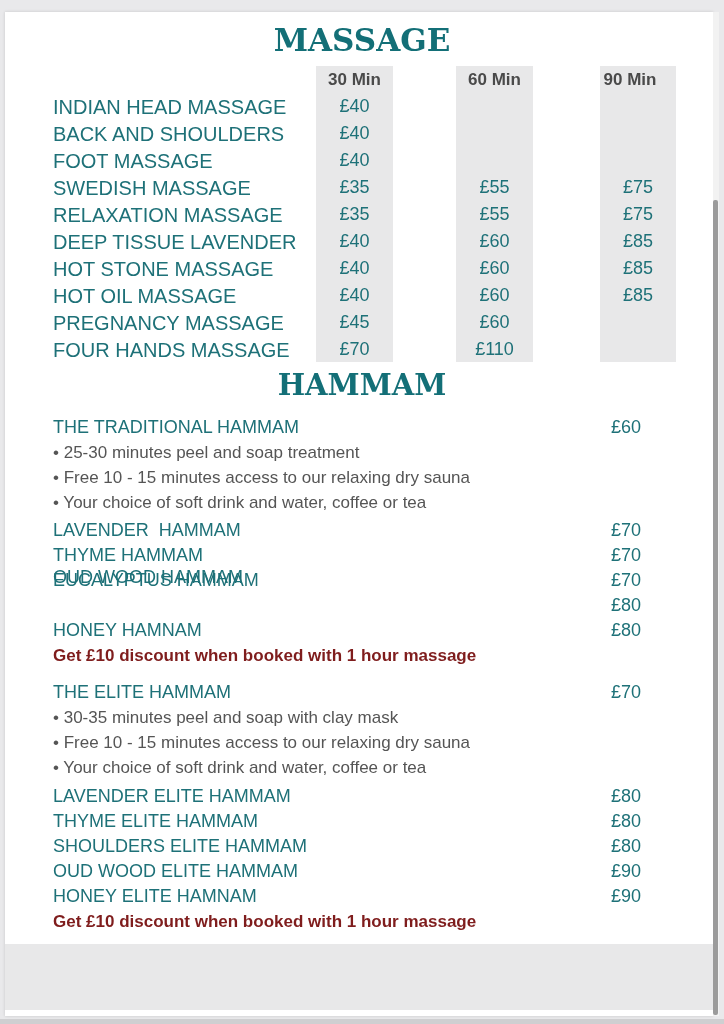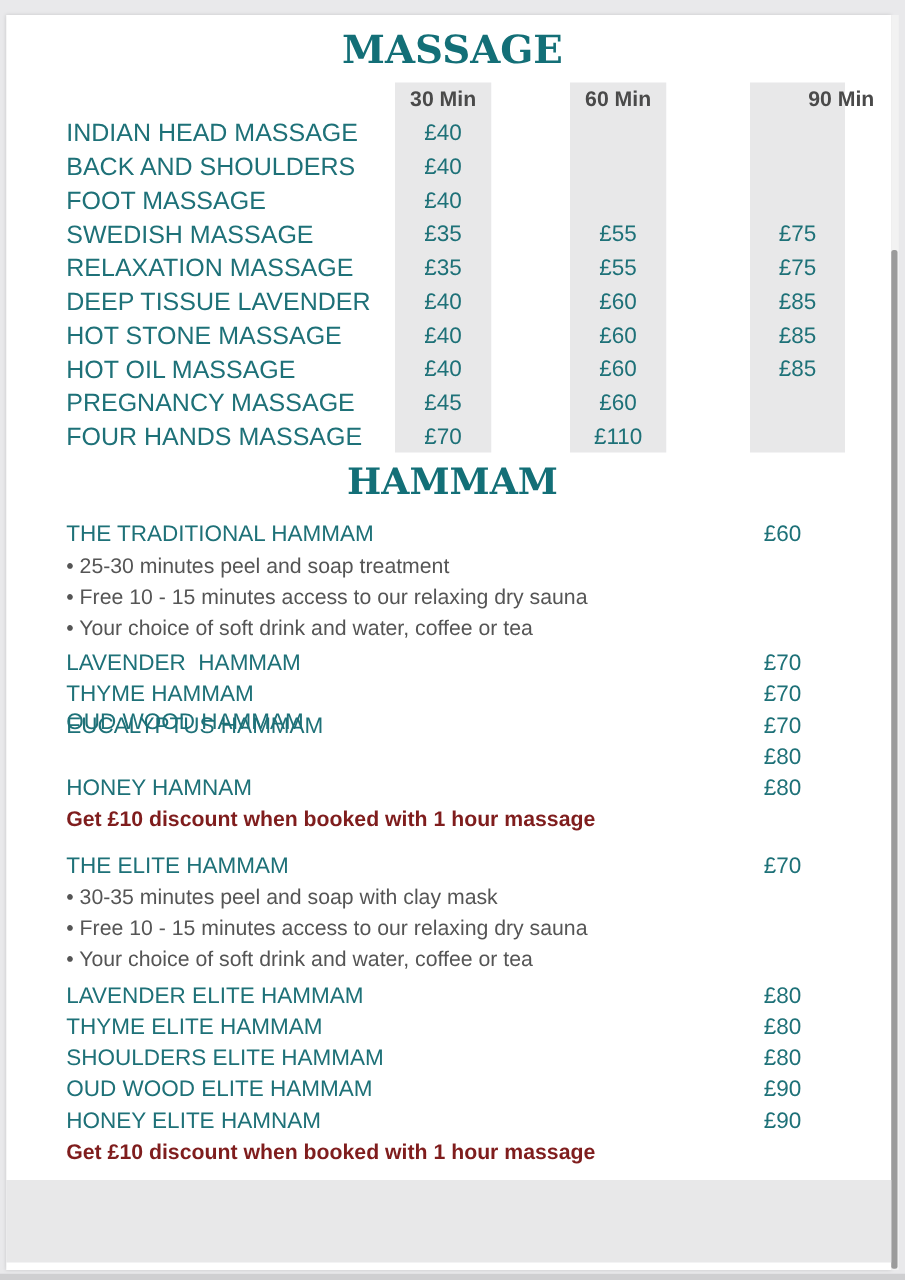--- a/index.html
+++ b/index.html
@@ -54,21 +54,21 @@
 <div class="bottom-line"></div>
 
 <div class="title t-massage">MASSAGE</div>
 
 <div class="col-band" style="left:316px;width:77px;"></div>
 <div class="col-band" style="left:456px;width:77px;"></div>
 <div class="col-band" style="left:600px;width:76px;"></div>
 
 <div class="col-head" style="left:316px;width:77px;">30 Min</div>
 <div class="col-head" style="left:456px;width:77px;">60 Min</div>
-<div class="col-head" style="left:600px;width:60px;margin-left:43px;">90 Min</div>
+<div class="col-head" style="left:600px;width:60px;">90 Min</div>
 
 <div id="massage-rows">
     <div class="m-name" style="top: 96px;">INDIAN HEAD MASSAGE</div>
     <div class="m-price" style="top: 96px; left: 316px; width: 77px;">£40</div>
     <div class="m-price" style="top: 96px; left: 456px; width: 77px;"></div>
     <div class="m-price" style="top: 96px; left: 600px; width: 76px;"></div>
     <div class="m-name" style="top: 123px;">BACK AND SHOULDERS</div>
     <div class="m-price" style="top: 123px; left: 316px; width: 77px;">£40</div>
     <div class="m-price" style="top: 123px; left: 456px; width: 77px;"></div>
     <div class="m-price" style="top: 123px; left: 600px; width: 76px;"></div>

